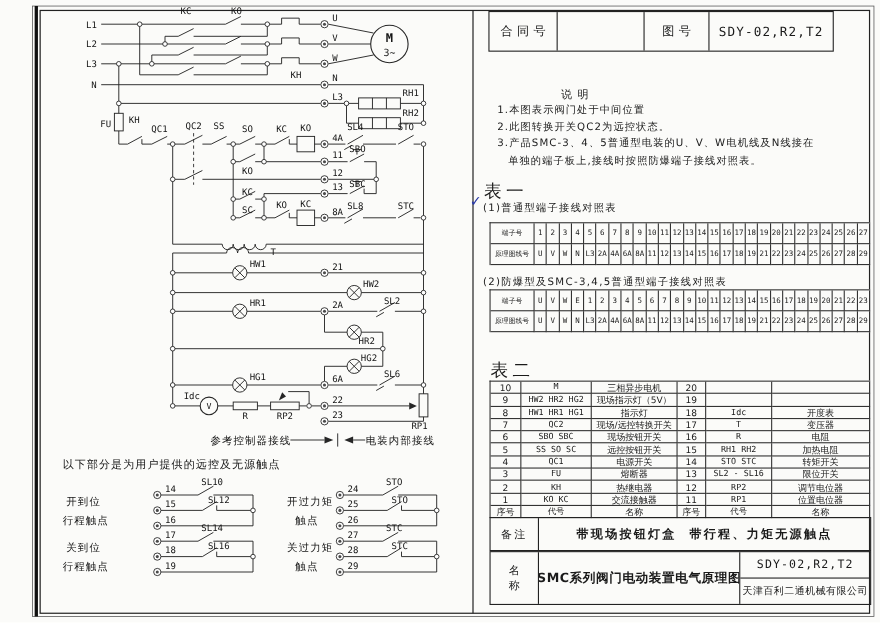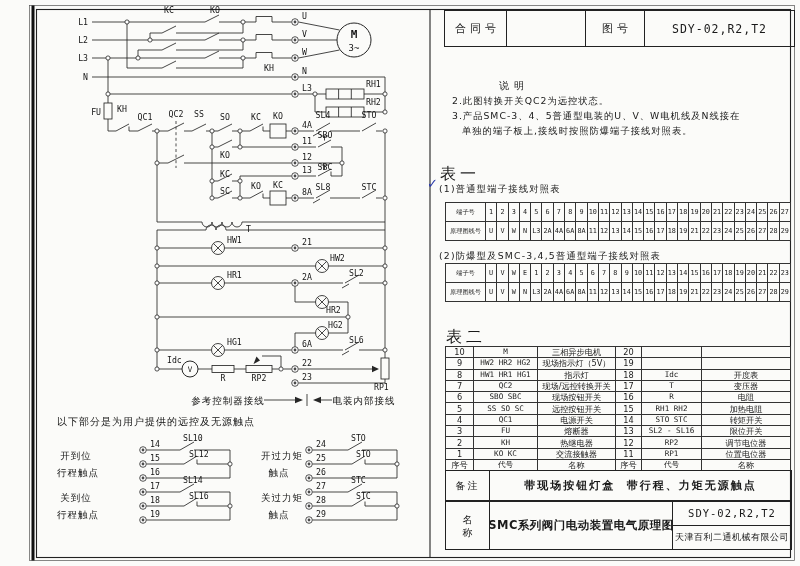--- a/index.html
+++ b/index.html
@@ -13,29 +13,29 @@
   .dash{stroke:#262626;stroke-width:.8;fill:none;stroke-dasharray:3 2.6;}
   .thin{stroke:#555;stroke-width:.7;fill:none;}
   .mid{stroke:#222;stroke-width:1.1;fill:none;}
   .thick{stroke:#111;stroke-width:3;}
   .term{fill:#fff;stroke:#262626;stroke-width:.8;}
   .termdot{fill:#4a4a4a;stroke:none;}
   .node{fill:#fff;stroke:#262626;stroke-width:.8;}
   .ah{fill:#262626;stroke:none;}
   #label-layer text{fill:#141414;font-family:"DejaVu Sans Mono","DejaVu Sans",sans-serif;}
   
-  .topblock{left:444px;top:10px;width:351px;height:37px;display:flex;border:1.2px solid #222;box-sizing:border-box;}
+  .topblock{left:444px;top:10px;width:314px;height:37px;display:flex;border:1.2px solid #222;box-sizing:border-box;}
   .tb-cell{display:flex;align-items:center;justify-content:center;box-sizing:border-box;height:100%;}
   .tb-label{font-size:11px;letter-spacing:4px;padding-left:4px;}
   .tb-value{font-family:"DejaVu Sans Mono",monospace;font-size:11.5px;letter-spacing:1px;}
   .c1{width:62px;border-right:1.1px solid #222;}
   .c2{width:62px;}
   .c3{width:60px;border-left:1.1px solid #222;border-right:1.1px solid #222;margin-left:16px;}
   .c4{flex:1;}
-  .notes-title{left:499px;top:79px;font-size:10px;letter-spacing:5px;}
+  .notes-title{left:510px;top:79px;font-size:10px;letter-spacing:5px;}
   #note-lines{left:452px;top:93px;font-size:9.3px;letter-spacing:1px;line-height:15.2px;}
   .note-line.indent{padding-left:10px;}
   .sec-label{font-size:16px;letter-spacing:4px;}
   .t1{left:440px;top:164px;}
   .t2{left:446px;top:327px;}
   .check{left:427px;top:176px;color:#2838a8;font-size:13px;font-weight:bold;}
   .sub-title{font-size:9.3px;letter-spacing:1.2px;}
   .st1{left:439px;top:183px;}
   .st2{left:439px;top:250px;}
   .term-table{left:445px;width:346px;display:grid;grid-template-columns:40px repeat(27,1fr);
@@ -397,20 +397,21 @@
 
   <div class="abs topblock">
     <div class="tb-cell tb-label c1">合同号</div>
     <div class="tb-cell tb-value c2"></div>
     <div class="tb-cell tb-label c3">图号</div>
     <div class="tb-cell tb-value c4">SDY-02,R2,T2</div>
   </div>
 
   <div class="abs notes-title">说明</div>
   <div class="abs" id="note-lines">
+      <div class="note-line">1.本图表示阀门处于中间位置</div>
       <div class="note-line">2.此图转换开关QC2为远控状态。</div>
       <div class="note-line">3.产品SMC-3、4、5普通型电装的U、V、W电机线及N线接在</div>
       <div class="note-line indent">单独的端子板上,接线时按照防爆端子接线对照表。</div>
     </div>
 
   <div class="abs sec-label t1">表一</div>
   <div class="abs check">✓</div>
   <div class="abs sub-title st1">(1)普通型端子接线对照表</div>
   <div class="abs term-table" id="term-table-1" style="top:202px">
       <div class="tl">端子号</div>

